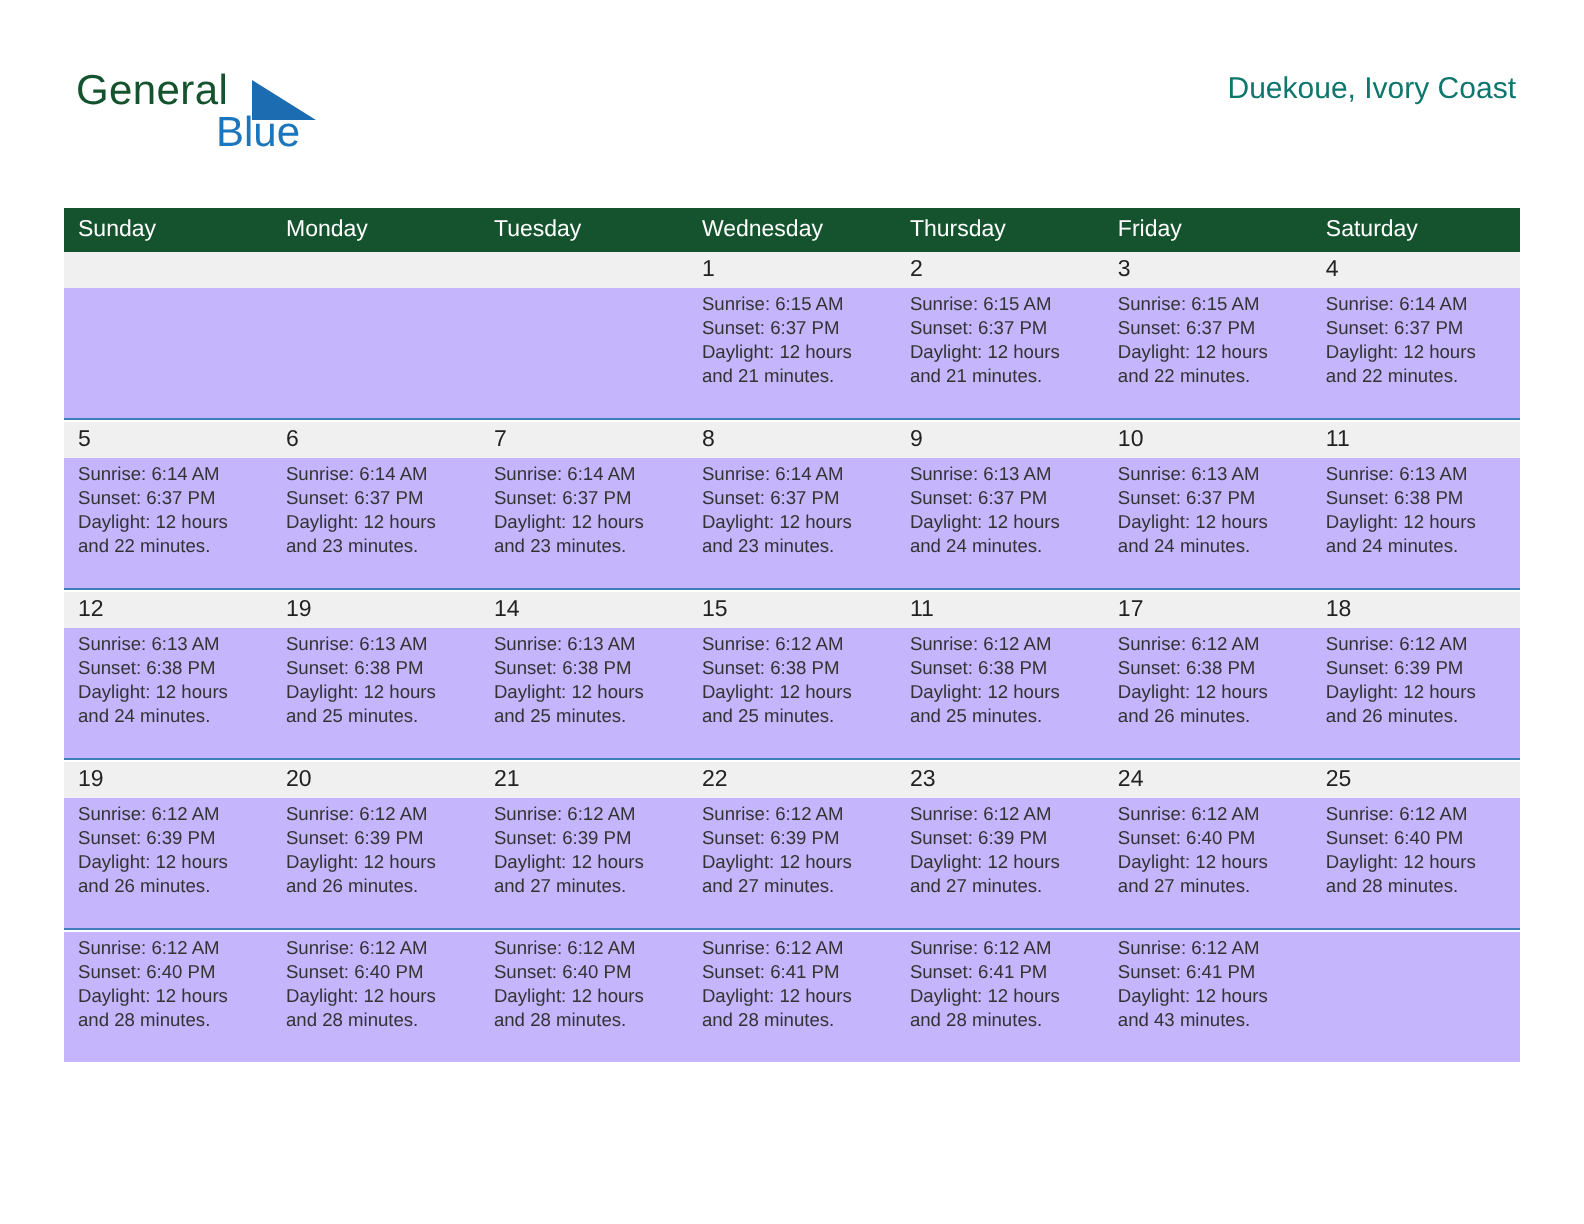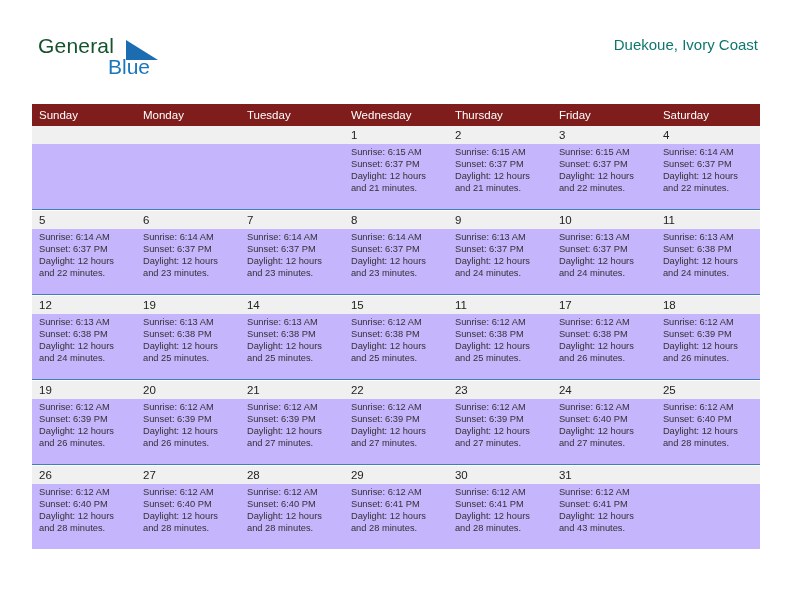--- a/index.html
+++ b/index.html
@@ -86,21 +86,21 @@
   
   .calendar {
     position: absolute;
     left: 32px;
     top: 104px;
     width: 728px;
     border-collapse: collapse;
     table-layout: fixed;
   }
   .calendar th {
-    background: #7f1d1d;
+    background: #14532d;
     color: #ffffff;
     font-size: 11.5px;
     font-weight: normal;
     text-align: left;
     padding: 5px 0 5px 7px;
     height: 11px;
     border: 0;
   }
   .week-sep td {
     padding: 0;
@@ -393,29 +393,20 @@
           <div class="line">Sunrise: 6:12 AM</div>
           <div class="line">Sunset: 6:40 PM</div>
           <div class="line">Daylight: 12 hours</div>
           <div class="line">and 28 minutes.</div>
         </td>
       </tr>
 
       <tr class="week-sep">
         <td colspan="7"></td>
       </tr>
-      <tr class="daynum-row">
-        <td>26</td>
-        <td>27</td>
-        <td>28</td>
-        <td>29</td>
-        <td>30</td>
-        <td>31</td>
-        <td></td>
-      </tr>
       <tr class="info-row">
         <td>
           <div class="line">Sunrise: 6:12 AM</div>
           <div class="line">Sunset: 6:40 PM</div>
           <div class="line">Daylight: 12 hours</div>
           <div class="line">and 28 minutes.</div>
         </td>
         <td>
           <div class="line">Sunrise: 6:12 AM</div>
           <div class="line">Sunset: 6:40 PM</div>

